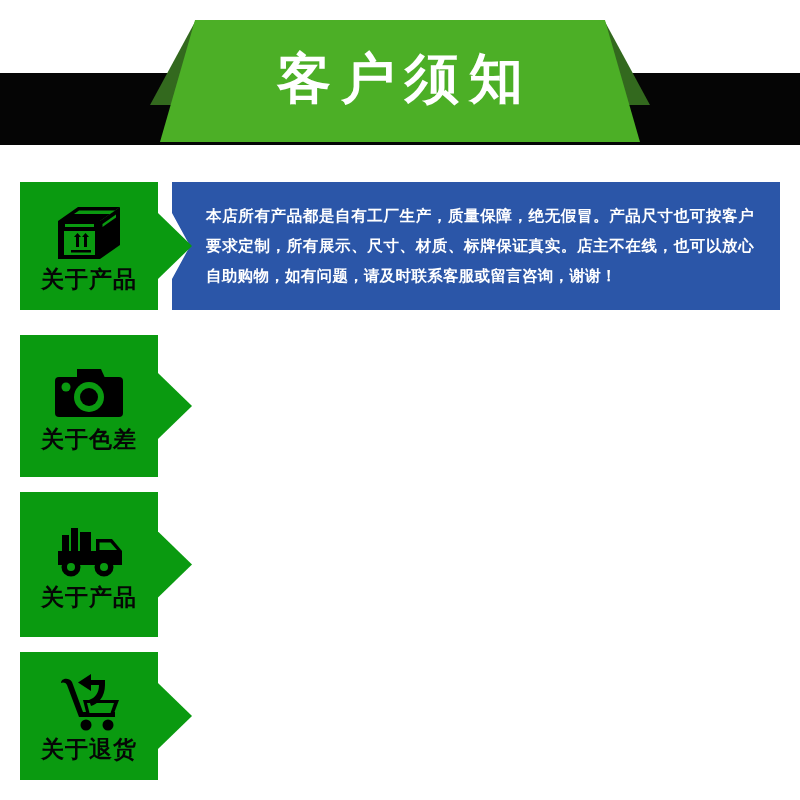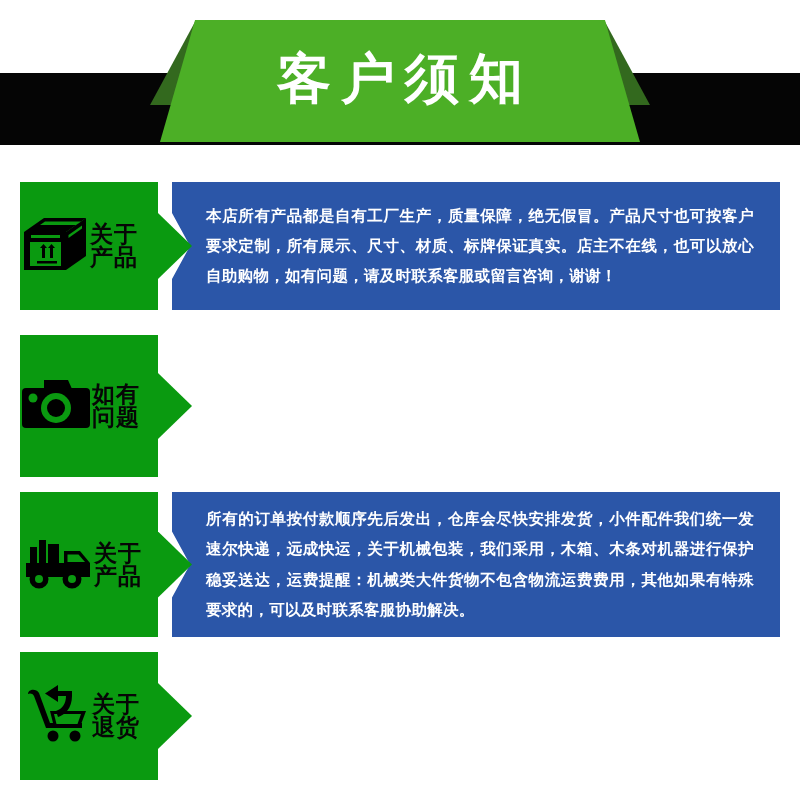--- a/index.html
+++ b/index.html
@@ -100,21 +100,21 @@
   .row-3 { top: 342px; height: 145px; }
   .row-4 { top: 502px; height: 128px; }
 
   
   .badge {
     position: relative;
     width: 138px;
     flex: 0 0 138px;
     background: #0a9a10;
     display: flex;
-    flex-direction: row;
+    flex-direction: column;
     align-items: center;
     justify-content: center;
     z-index: 2;
   }
 
   
   .badge-arrow {
     position: absolute;
     left: 138px;
     top: 50%;
@@ -214,21 +214,21 @@
       <div class="badge">
         <div class="badge-icon">
           <svg width="72" height="56" viewBox="0 0 72 56" fill="none">
             <path d="M24 4 L48 4 L52 13 L24 13 Z" fill="#000"></path>
             <rect x="2" y="12" width="68" height="40" rx="4" fill="#000"></rect>
             <circle cx="36" cy="32" r="15" fill="#0a9a10"></circle>
             <circle cx="36" cy="32" r="9" fill="#000"></circle>
             <circle cx="13" cy="22" r="4.5" fill="#0a9a10"></circle>
           </svg>
         </div>
-        <div class="badge-label">如有问题</div>
+        <div class="badge-label">关于色差</div>
         <div class="badge-arrow"></div>
       </div>
     </div>
 
     <div class="row row-3">
       <div class="badge">
         <div class="badge-icon">
           <svg width="74" height="56" viewBox="0 0 74 56" fill="none">
             <rect x="10" y="12" width="7" height="18" fill="#000"></rect>
             <rect x="19" y="5" width="7" height="25" fill="#000"></rect>
@@ -238,23 +238,20 @@
             <path d="M47.5 19.5 L58.5 19.5 L65 27 L47.5 27 Z" fill="#0a9a10"></path>
             <circle cx="19" cy="44" r="9.5" fill="#000"></circle>
             <circle cx="19" cy="44" r="4" fill="#0a9a10"></circle>
             <circle cx="52" cy="44" r="9.5" fill="#000"></circle>
             <circle cx="52" cy="44" r="4" fill="#0a9a10"></circle>
           </svg>
         </div>
         <div class="badge-label">关于产品</div>
         <div class="badge-arrow"></div>
       </div>
-      <div class="panel">
-        <div class="panel-text">所有的订单按付款顺序先后发出，仓库会尽快安排发货，小件配件我们统一发速尔快递，远成快运，关于机械包装，我们采用，木箱、木条对机器进行保护稳妥送达，运费提醒：机械类大件货物不包含物流运费费用，其他如果有特殊要求的，可以及时联系客服协助解决。</div>
-      </div>
     </div>
 
     <div class="row row-4">
       <div class="badge">
         <div class="badge-icon">
           <svg width="72" height="58" viewBox="0 0 72 58" fill="none">
             <path d="M8 9 C8 4, 16 3, 19 8 L30 38 L62 38 L62 43 L26 43 L14 11 C13 8, 9 8, 8 9 Z" fill="#000"></path>
             <path d="M30 26 L66 26 L60 42 L34 42 Z" fill="#000"></path>
             <path d="M34 29 L61 29 L57.5 39 L36.5 39 Z" fill="#0a9a10"></path>
             <circle cx="33" cy="51" r="5.5" fill="#000"></circle>

